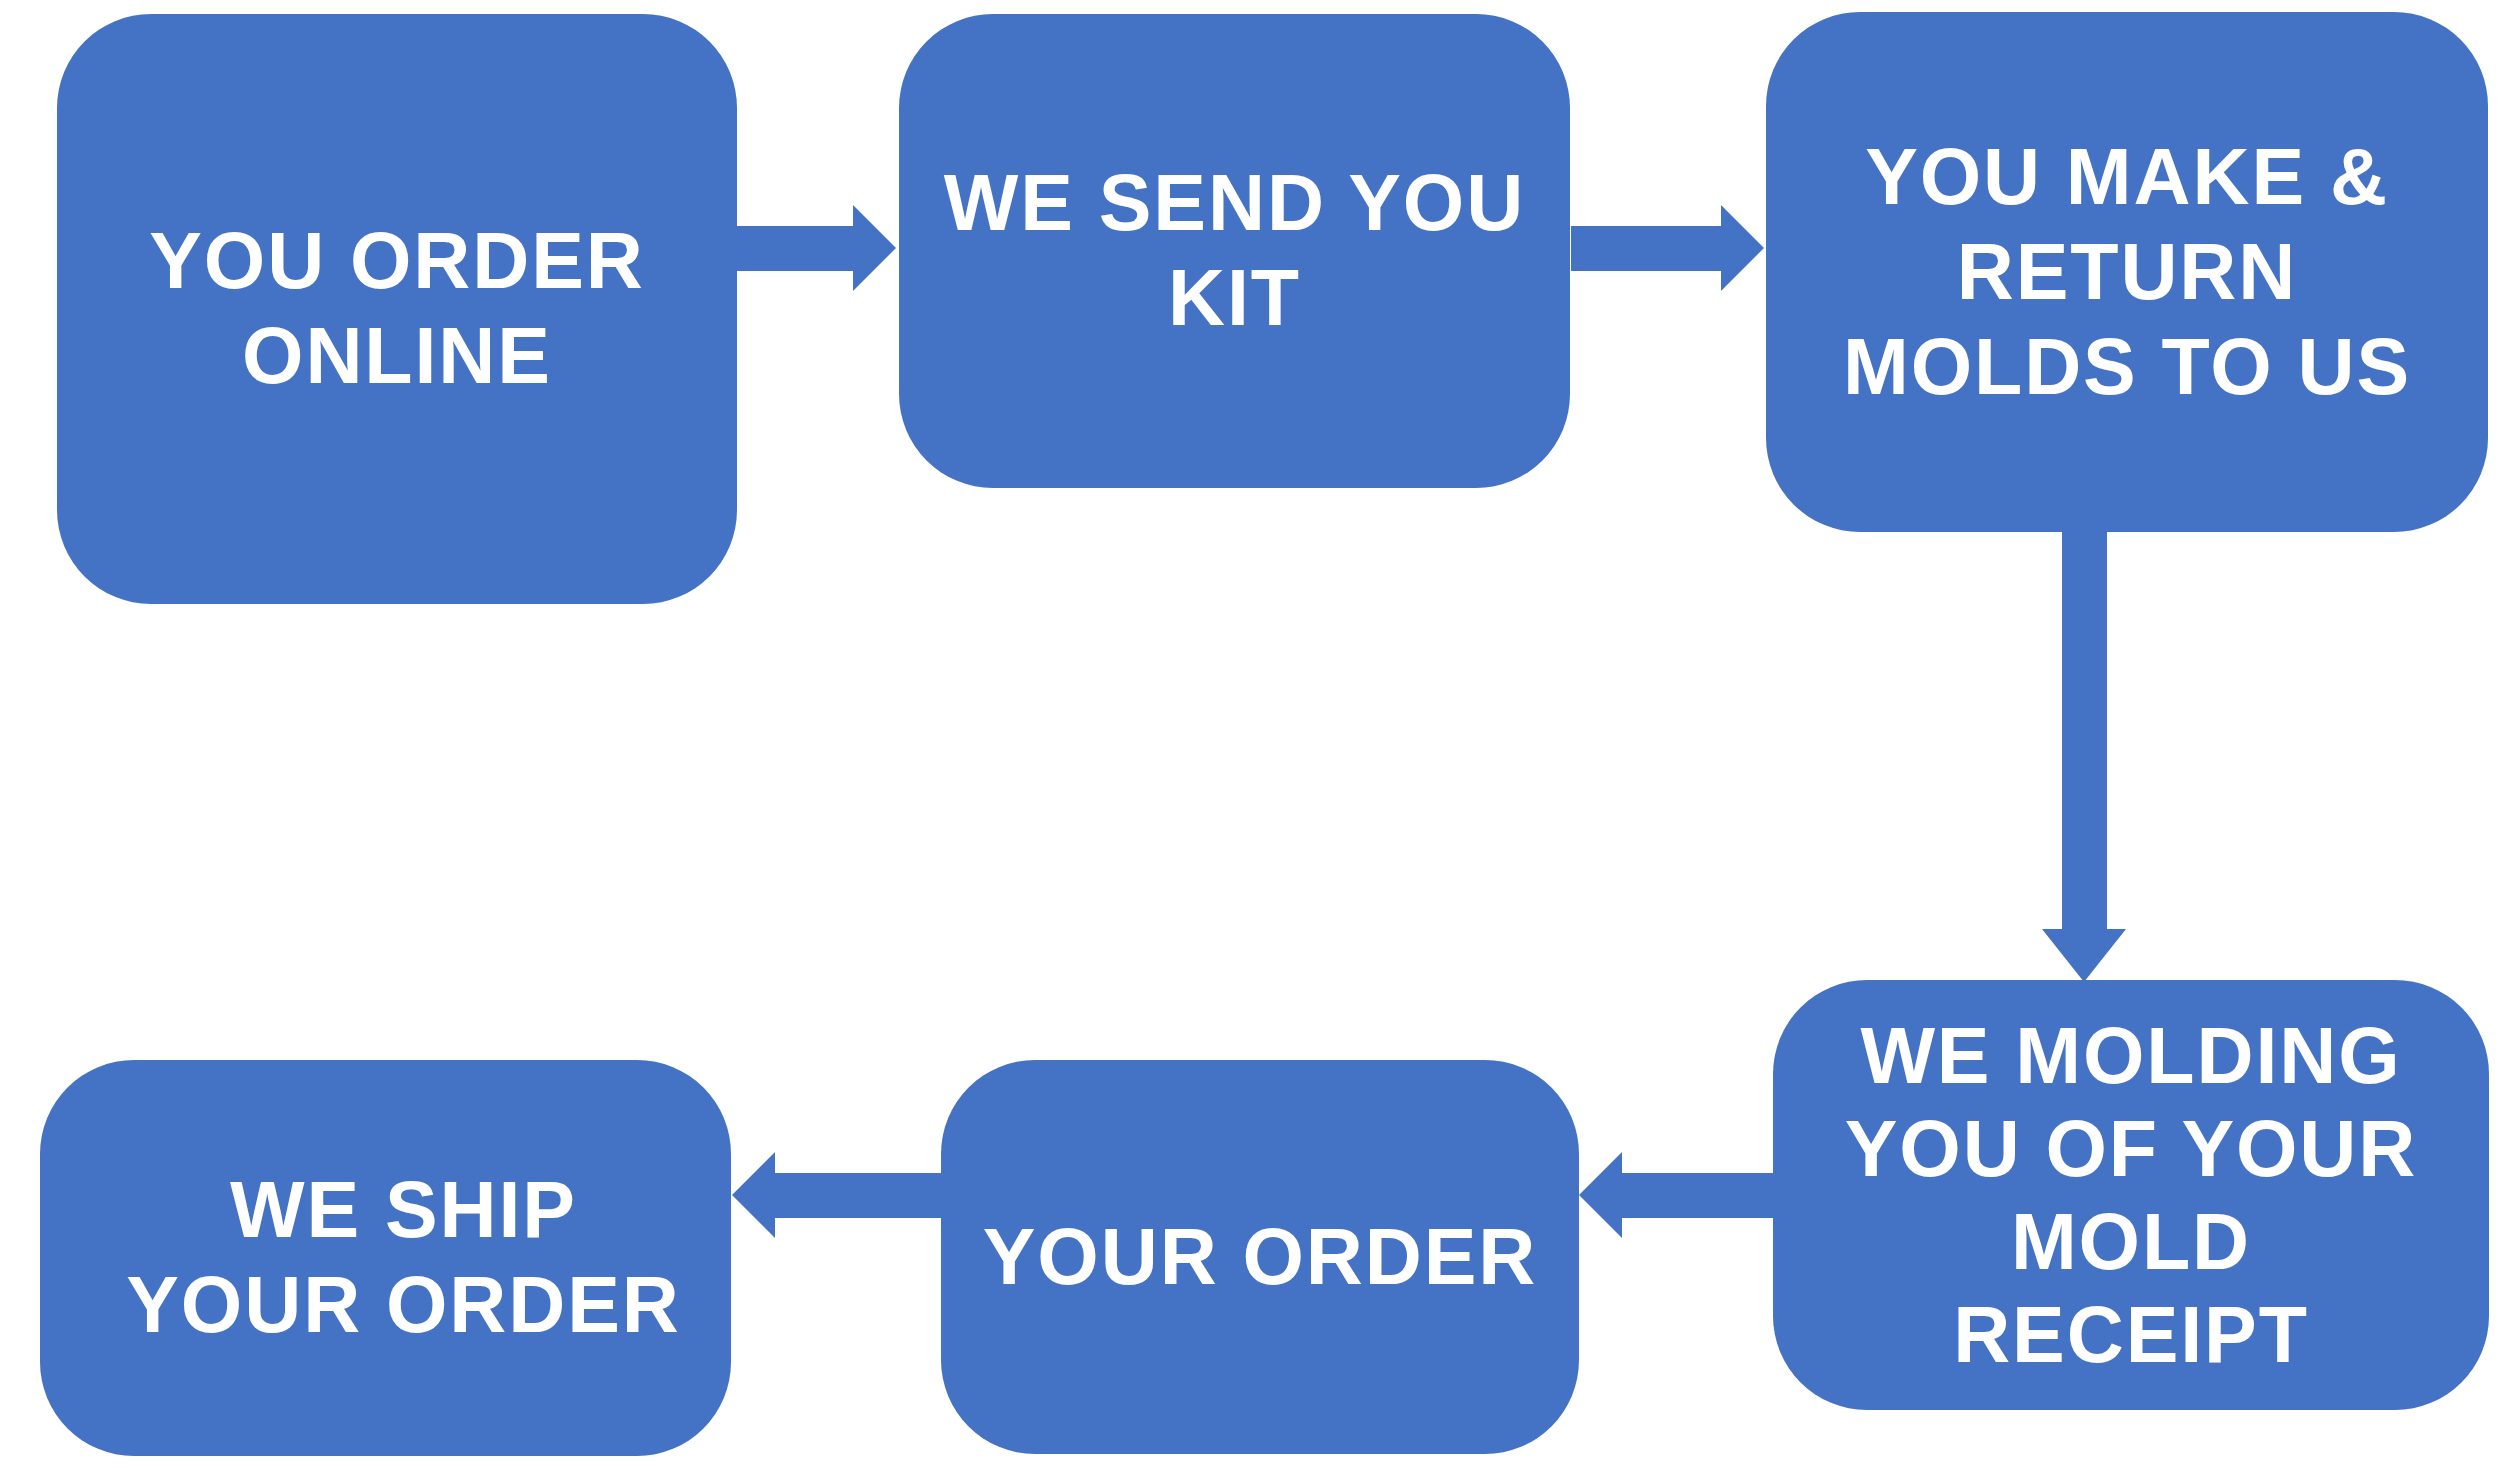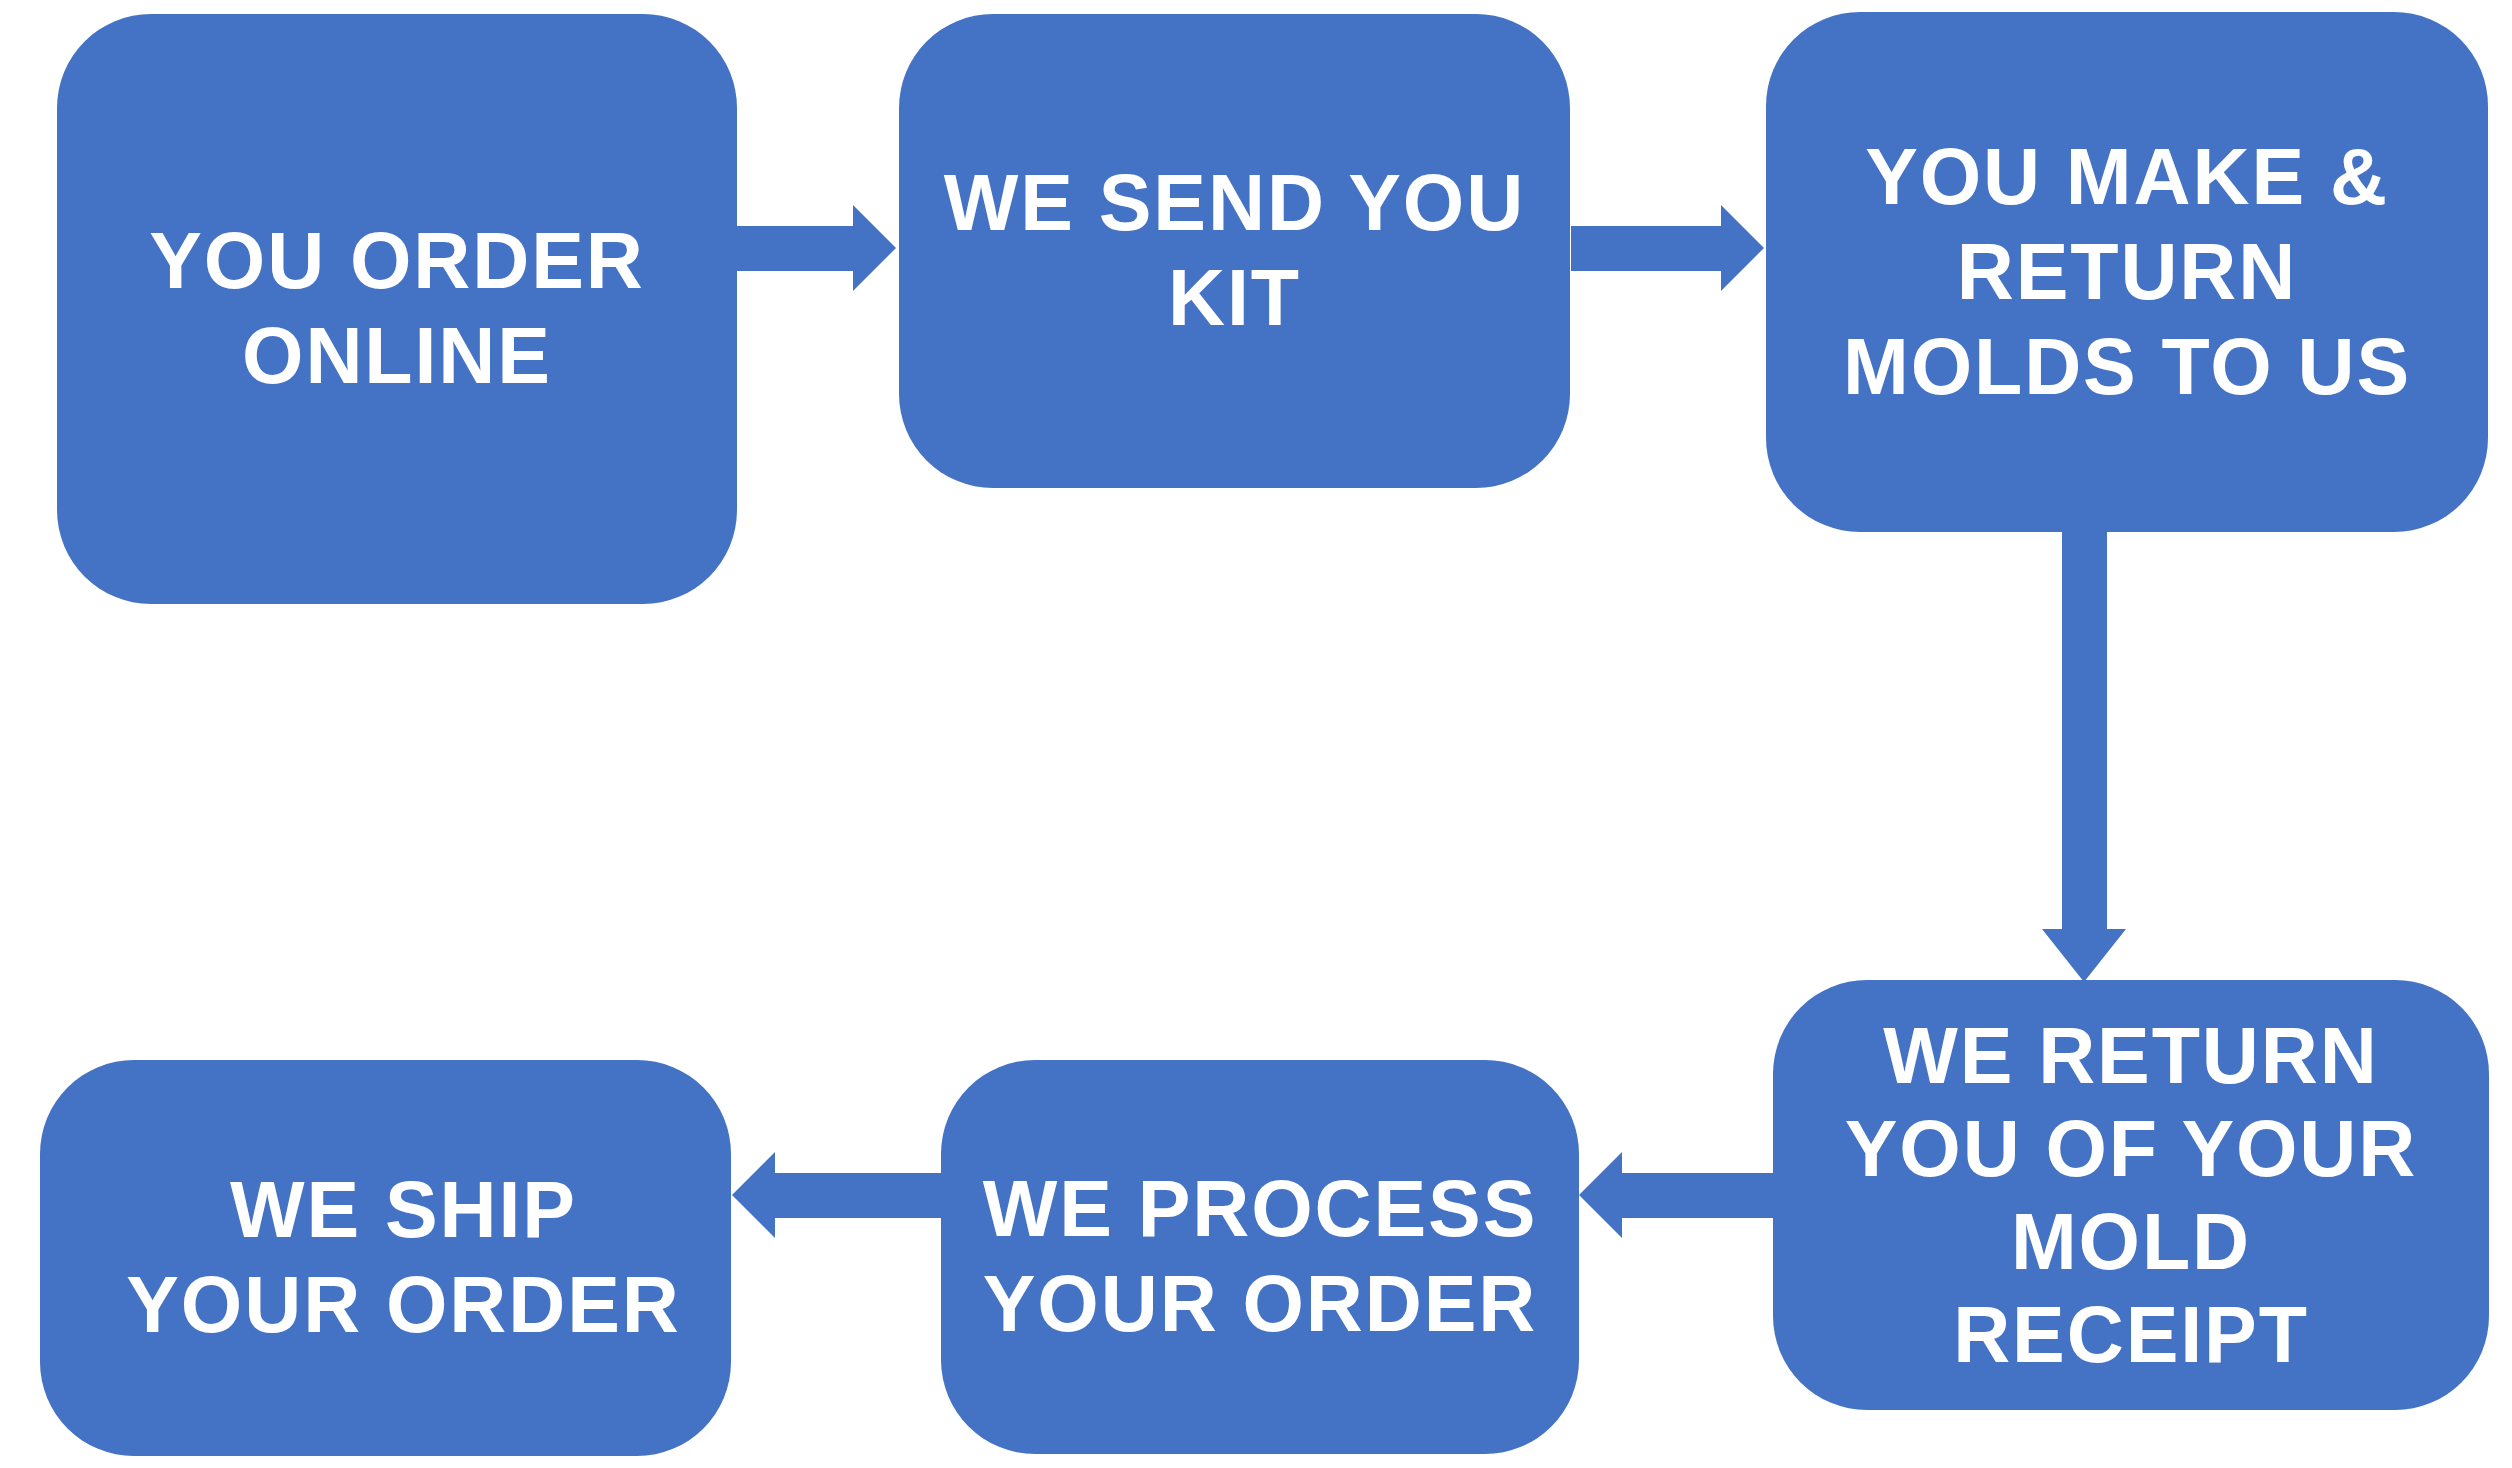--- a/index.html
+++ b/index.html
@@ -68,28 +68,27 @@
     <div class="line">KIT</div>
   </div>
 
   <div class="flow-box" style="left:1766px;top:12.2px;width:722px;height:520px;">
     <div class="line">YOU MAKE &amp;</div>
     <div class="line">RETURN</div>
     <div class="line">MOLDS TO US</div>
   </div>
 
   <div class="flow-box" style="left:1773px;top:980px;width:716px;height:430px;line-height:1.18;">
-    <div class="line">WE RETURN</div>
+    <div class="line">WE MOLDING</div>
     <div class="line">YOU OF YOUR</div>
     <div class="line">MOLD</div>
     <div class="line">RECEIPT</div>
   </div>
 
   <div class="flow-box" style="left:941px;top:1060px;width:638px;height:394px;">
-    <div class="line">WE PROCESS</div>
     <div class="line">YOUR ORDER</div>
   </div>
 
   <div class="flow-box" style="left:40px;top:1060px;width:691px;height:396px;padding-left:36px;">
     <div class="line">WE SHIP</div>
     <div class="line">YOUR ORDER</div>
   </div>
 
   <div class="connector" style="left:708px;top:205px;width:189px;height:86px;">
     <div class="shaft" style="left:0;top:20.6px;width:145px;height:45px;"></div>

